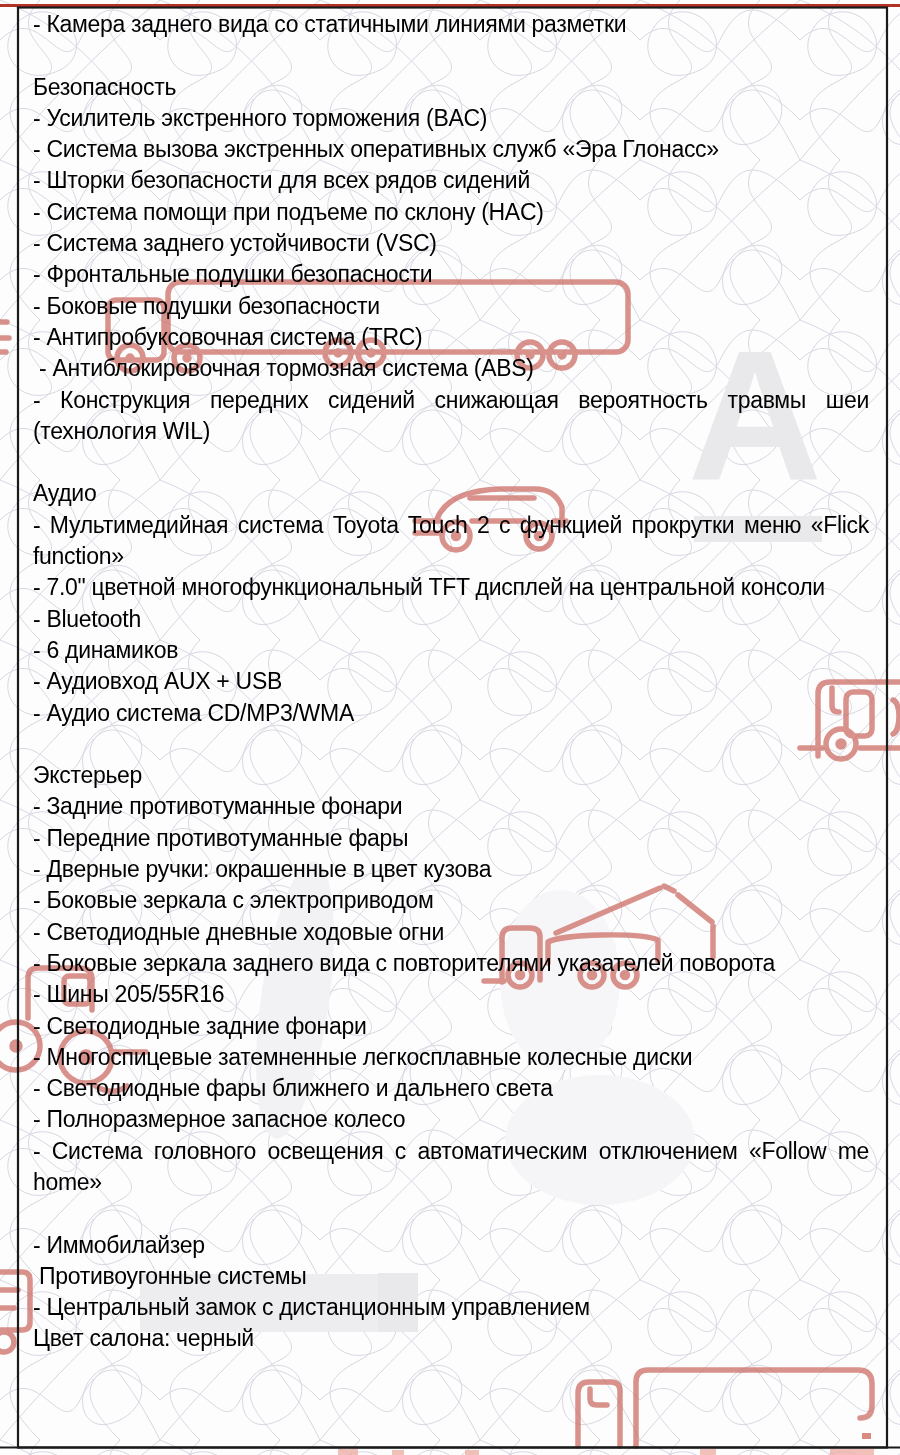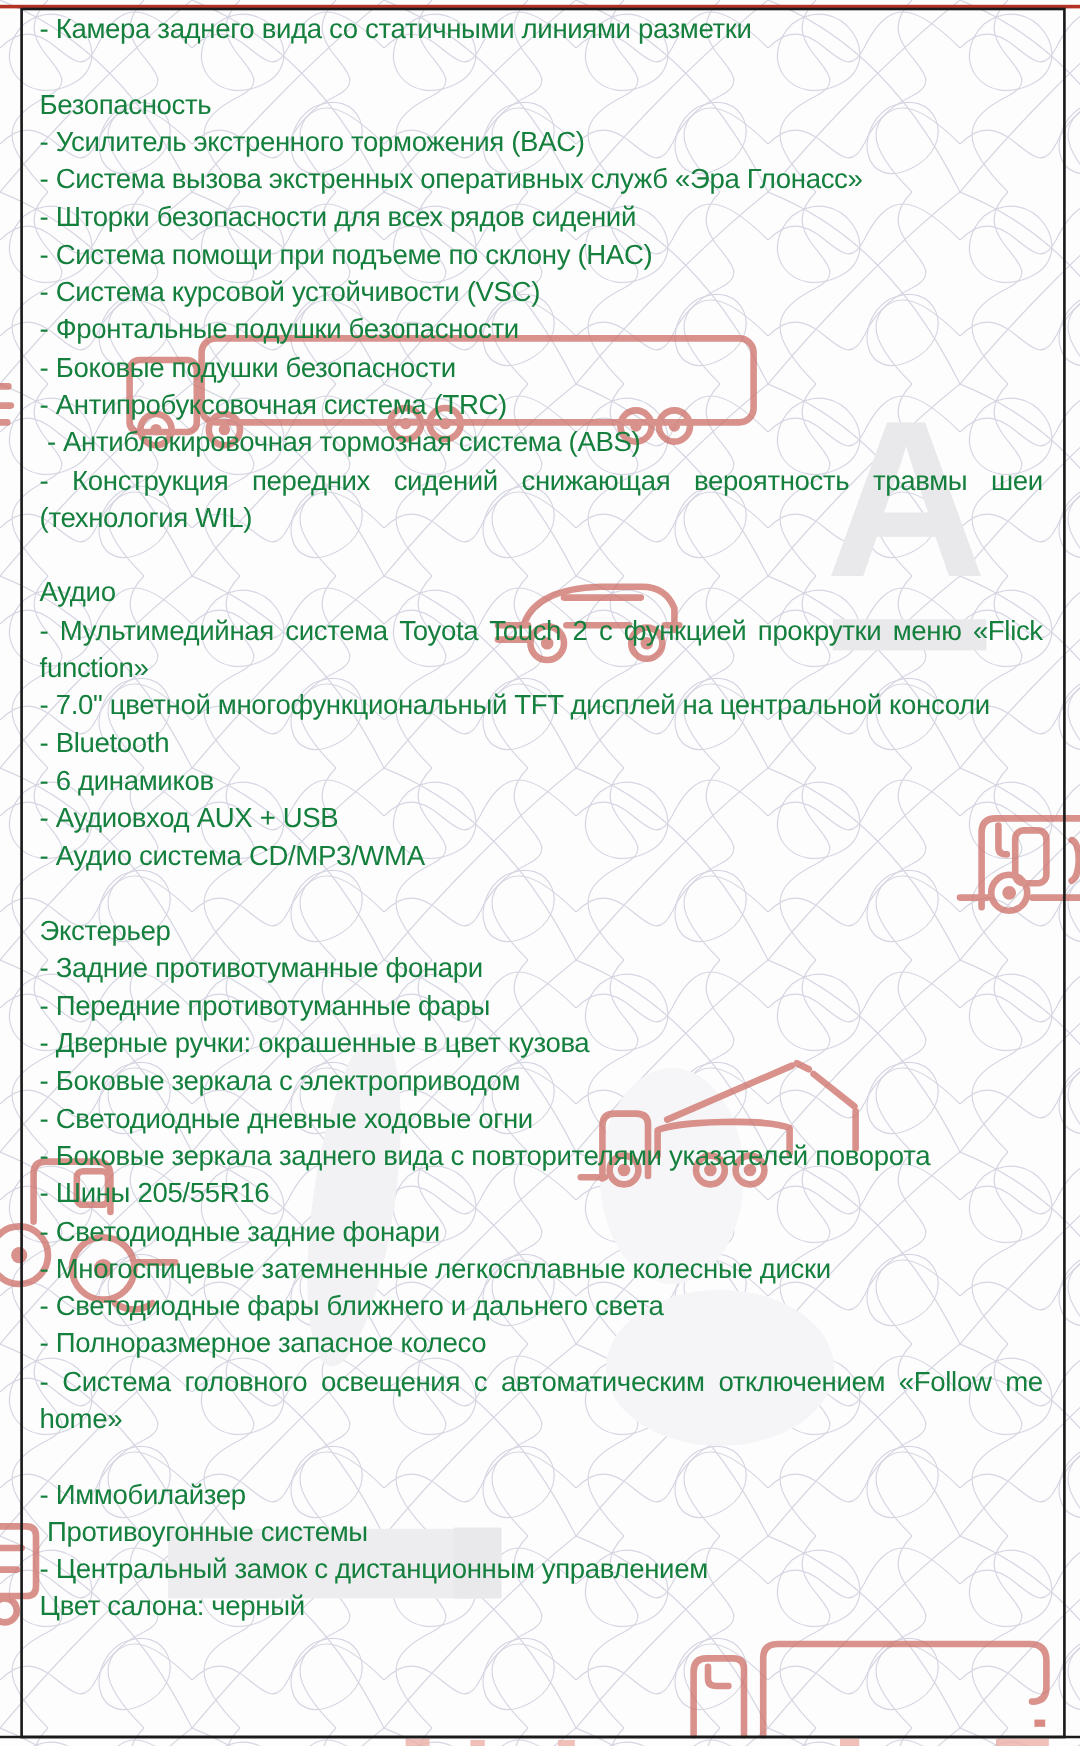--- a/index.html
+++ b/index.html
@@ -137,29 +137,29 @@
       <rect x="830" y="1449" width="44" height="6"></rect>
     </g>
 
     <g>
       <rect x="0" y="4" width="900" height="3" fill="#b23225"></rect>
       <rect x="18" y="7.5" width="869" height="1440" fill="none" stroke="#1a1a1a" stroke-width="2.2"></rect>
       <line x1="0" y1="1447.5" x2="900" y2="1447.5" stroke="#1a1a1a" stroke-width="2.2"></line>
     </g>
   </svg>
 
-  <div class="content" style="color: #15803d;">
+  <div class="content" style="color: #000000;">
       <div class="row item">- Камера заднего вида со статичными линиями разметки</div>
       <div class="row blank">&nbsp;</div>
       <div class="row header">Безопасность</div>
       <div class="row item">- Усилитель экстренного торможения (BAC)</div>
       <div class="row item">- Система вызова экстренных оперативных служб «Эра Глонасс»</div>
       <div class="row item">- Шторки безопасности для всех рядов сидений</div>
       <div class="row item">- Система помощи при подъеме по склону (HAC)</div>
-      <div class="row item">- Система курсовой устойчивости (VSC)</div>
+      <div class="row item">- Система заднего устойчивости (VSC)</div>
       <div class="row item">- Фронтальные подушки безопасности</div>
       <div class="row item">- Боковые подушки безопасности</div>
       <div class="row item">- Антипробуксовочная система (TRC)</div>
       <div class="row item"> - Антиблокировочная тормозная система (ABS)</div>
       <div class="row justify">- Конструкция передних сидений снижающая вероятность травмы шеи</div>
       <div class="row item">(технология WIL)</div>
       <div class="row blank">&nbsp;</div>
       <div class="row header">Аудио</div>
       <div class="row justify">- Мультимедийная система Toyota Touch 2 с функцией прокрутки меню «Flick</div>
       <div class="row item">function»</div>

